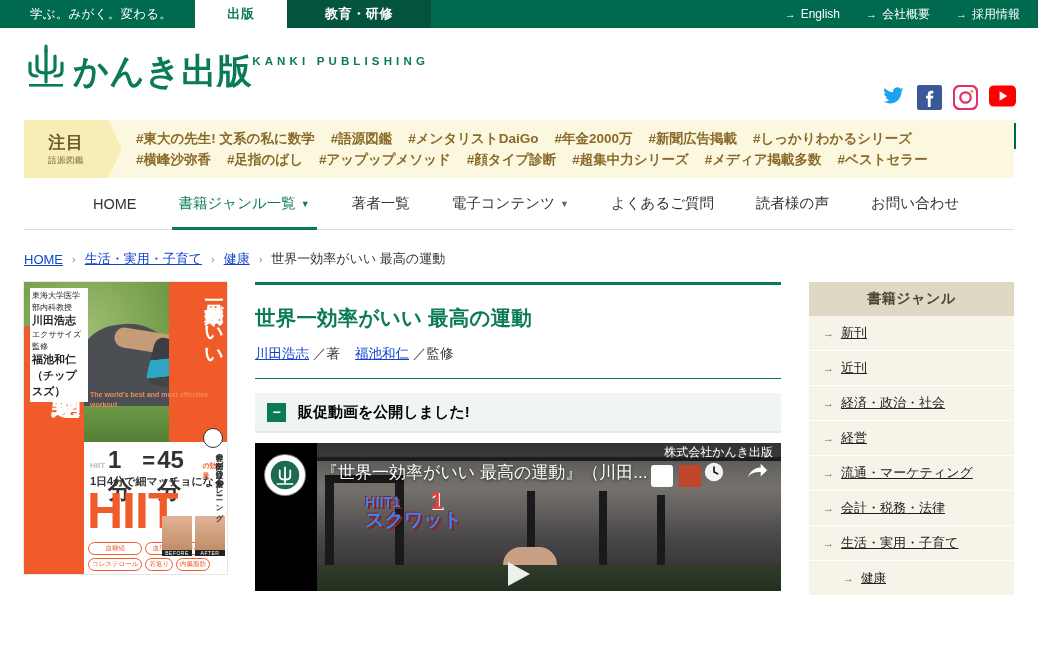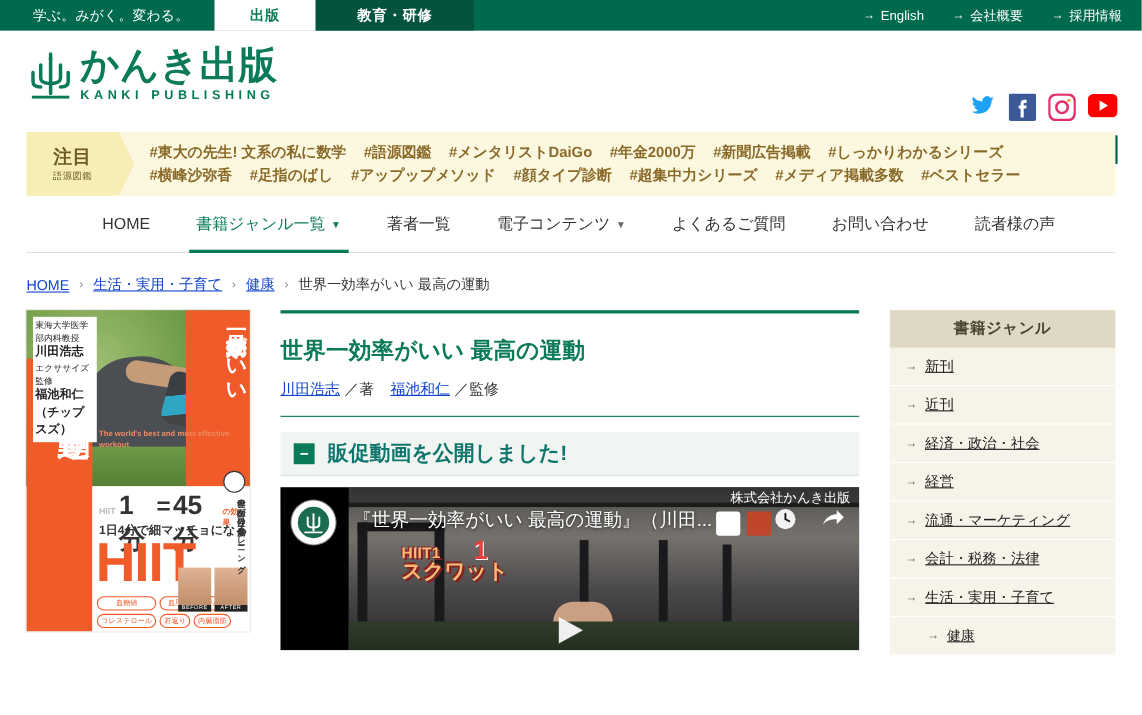--- a/index.html
+++ b/index.html
@@ -77,21 +77,21 @@
     position: absolute;
     left: 26px;
     top: 14px;
     display: flex;
     align-items: flex-end;
     gap: 7px;
     cursor: pointer;
     text-decoration: none;
   }
   .logo-mark { width: 40px; height: 48px; display: block; }
-  .logo-text { display: flex; flex-direction: column; }
+  .logo-text { display: flex; flex-direction: row; }
   .logo-jp {
     font-size: 35px;
     font-weight: bold;
     color: #0a7a59;
     line-height: 1.05;
     letter-spacing: .01em;
     white-space: nowrap;
   }
   .logo-en {
     font-size: 11.5px;
@@ -438,21 +438,21 @@
   }
   .acc-icon {
     width: 19px; height: 19px;
     background: #0a7a59;
     color: #ffffff;
     display: flex; align-items: center; justify-content: center;
     font-size: 14px; font-weight: bold; line-height: 1;
     margin-right: 12px;
     flex: none;
   }
-  .acc-title { font-size: 19px; font-weight: bold; color: #0f766e; }
+  .acc-title { font-size: 15px; font-weight: bold; color: #000000; }
 
   .video {
     margin-top: 10px;
     width: 100%;
     height: 148px;
     background: #000000;
     position: relative;
     overflow: hidden;
   }
   .vid-scene {
@@ -506,21 +506,21 @@
     overflow: hidden;
     text-overflow: ellipsis;
     text-shadow: 0 1px 3px rgba(0,0,0,.7);
   }
   .vid-ctl { position: absolute; top: 18px; z-index: 7; cursor: pointer; }
   .vid-ctl.later { right: 56px; }
   .vid-ctl.share { right: 12px; }
   .vid-overlay-text {
     position: absolute; left: 110px; top: 52px;
     z-index: 5;
-    color: #fdba74;
+    color: #3b82f6;
     font-weight: bold;
     text-shadow: 2px 2px 0 #8a2020, -1px -1px 0 #8a2020;
     line-height: 1.05;
   }
   .vot1 { font-size: 14px; letter-spacing: .02em; }
   .vot2 { font-size: 19px; }
   .vot-num {
     position: absolute; left: 175px; top: 44px;
     z-index: 5;
     color: #e64040;
@@ -687,24 +687,24 @@
       <span>著者一覧</span>
     </a>
     <a class="nav-item">
       <span>電子コンテンツ</span>
       <span class="caret">▼</span>
     </a>
     <a class="nav-item">
       <span>よくあるご質問</span>
     </a>
     <a class="nav-item">
-      <span>お問い合わせ</span>
+      <span>読者様の声</span>
     </a>
     <a class="nav-item">
-      <span>読者様の声</span>
+      <span>お問い合わせ</span>
     </a>
   </div>
 
   <div class="crumbs">
     <a class="crumb-link">HOME</a>
     <span class="crumb-sep">›</span>
     <a class="crumb-link">生活・実用・子育て</a>
     <span class="crumb-sep">›</span>
     <a class="crumb-link">健康</a>
     <span class="crumb-sep">›</span>

